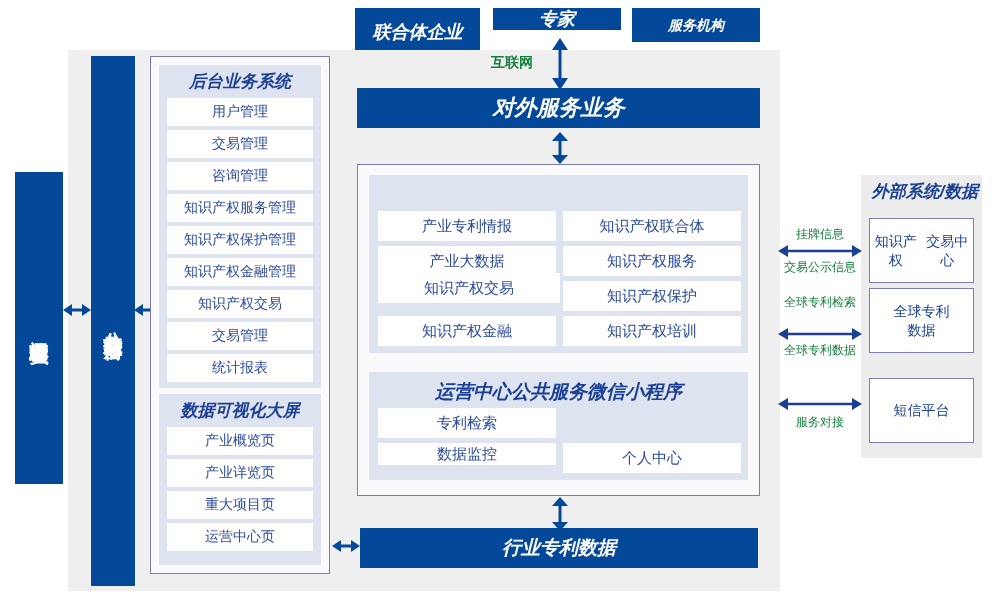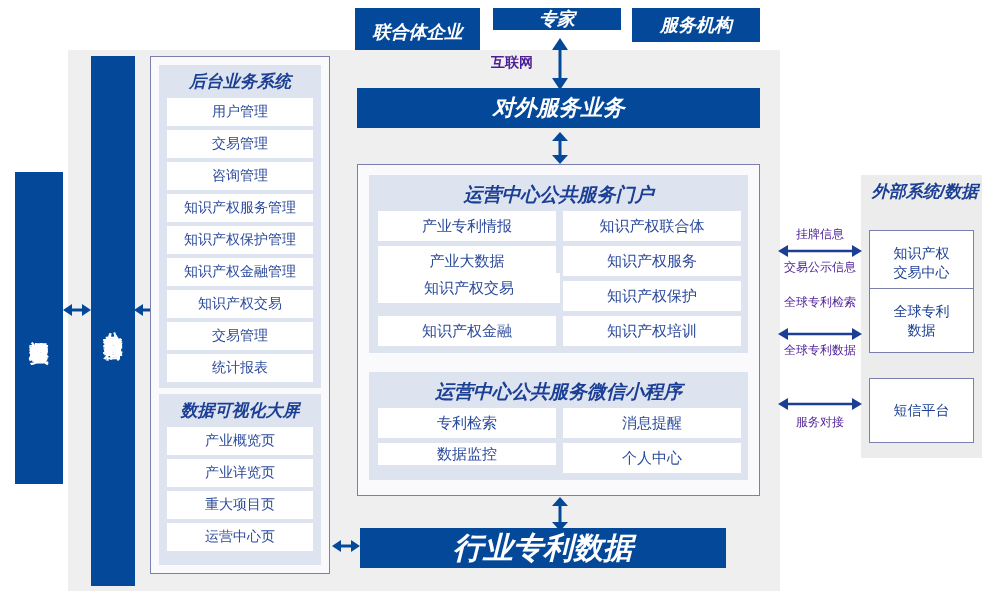--- a/index.html
+++ b/index.html
@@ -46,37 +46,37 @@
   }
   .extcell{
     background:#ffffff;border:1.2px solid #7b7fb0;color:#1b3f94;
     display:flex;align-items:center;justify-content:center;
     text-align:center;line-height:1.35;
   }
   .exttitle{
     color:#1b3f94;font-weight:bold;font-style:italic;text-align:center;
   }
   .arrowlabel{
-    color:#4c1d95;text-align:center;white-space:nowrap;
+    color:#15803d;text-align:center;white-space:nowrap;
   }
   .arrowlabel.bold{font-weight:bold;}
   svg{display:block;overflow:visible;}
 </style>
 </head>
 <body>
 
 <div class="stage">
 
   <div class="abs bluebox" style="left:355px;top:8px;width:125px;height:49px;font-size:18px;">
     <span>联合体企业</span>
   </div>
   <div class="abs bluebox" style="left:493px;top:8px;width:128px;height:22px;font-size:18px;">
     <span>专家</span>
   </div>
-  <div class="abs bluebox" style="left:632px;top:8px;width:128px;height:34px;font-size:18px;">
+  <div class="abs bluebox" style="left:632px;top:8px;width:128px;height:34px;font-size:14px;">
     <span>服务机构</span>
   </div>
 
   <div class="abs graypanel" style="left:68px;top:50px;width:712px;height:541px;"></div>
 
   <svg class="abs" style="left:548px;top:38px;width:24px;height:52px;" viewBox="0 0 24 52">
     <line x1="12" y1="8" x2="12" y2="44" stroke="#04489a" stroke-width="3"></line>
     <polygon points="12,0 4,12 20,12" fill="#04489a"></polygon>
     <polygon points="12,52 4,40 20,40" fill="#04489a"></polygon>
   </svg>
@@ -163,21 +163,20 @@
 
   <svg class="abs" style="left:332px;top:536px;width:28px;height:20px;" viewBox="0 0 28 20">
     <line x1="5" y1="10" x2="23" y2="10" stroke="#04489a" stroke-width="3"></line>
     <polygon points="0,10 9,4 9,16" fill="#04489a"></polygon>
     <polygon points="28,10 19,4 19,16" fill="#04489a"></polygon>
   </svg>
 
   <div class="abs framebox" style="left:357px;top:164px;width:403px;height:332px;"></div>
 
   <div class="abs groupbox" style="left:369px;top:175px;width:379px;height:178px;"></div>
-  <div class="abs grouptitle" style="left:369px;top:182px;width:379px;font-size:19px;">运营中心公共服务门户</div>
 
   <div class="abs cell" style="left:378px;top:211px;width:178px;height:30px;font-size:15px;">
     <span>产业专利情报</span>
     </div>
   <div class="abs cell" style="left:563px;top:211px;width:178px;height:30px;font-size:15px;">
     <span>知识产权联合体</span>
     </div>
   <div class="abs cell" style="left:378px;top:246px;width:178px;height:30px;font-size:15px;">
     <span>产业大数据</span>
     </div>
@@ -195,45 +194,42 @@
     </div>
   <div class="abs cell" style="left:563px;top:316px;width:178px;height:30px;font-size:15px;">
     <span>知识产权培训</span>
     </div>
 
   <div class="abs groupbox" style="left:369px;top:372px;width:379px;height:108px;"></div>
   <div class="abs grouptitle" style="left:369px;top:379px;width:379px;font-size:19px;">运营中心公共服务微信小程序</div>
 
   <div class="abs cell" style="left:378px;top:408px;width:178px;height:30px;font-size:15px;">
     <span>专利检索</span>
-    </div>
-  <div class="abs cell" style="left:563px;top:408px;width:178px;height:30px;font-size:15px;">
-    <span>消息提醒</span>
     </div>
   <div class="abs cell" style="left:378px;top:443px;width:178px;height:22px;font-size:15px;">
     <span>数据监控</span>
     </div>
   <div class="abs cell" style="left:563px;top:443px;width:178px;height:30px;font-size:15px;">
     <span>个人中心</span>
     </div>
 
   <svg class="abs" style="left:548px;top:497px;width:24px;height:34px;" viewBox="0 0 24 34">
     <line x1="12" y1="6" x2="12" y2="28" stroke="#04489a" stroke-width="3"></line>
     <polygon points="12,0 4,9 20,9" fill="#04489a"></polygon>
     <polygon points="12,34 4,25 20,25" fill="#04489a"></polygon>
   </svg>
 
-  <div class="abs bluebox" style="left:360px;top:528px;width:366px;height:40px;font-size:30px;">
+  <div class="abs bluebox" style="left:360px;top:528px;width:398px;height:40px;font-size:19px;">
     <span>行业专利数据</span>
   </div>
 
   <div class="abs rightpanel" style="left:861px;top:175px;width:121px;height:283px;"></div>
   <div class="abs exttitle" style="left:855px;top:180px;width:140px;font-size:17px;">外部系统/数据</div>
 
-  <div class="abs extcell" style="left:869px;top:218px;width:105px;height:65px;font-size:14px;flex-direction:column;margin-top:12px;">
+  <div class="abs extcell" style="left:869px;top:218px;width:105px;height:65px;font-size:14px;flex-direction:row;">
     <span>知识产权</span>
     <span>交易中心</span>
   </div>
   <div class="abs extcell" style="left:869px;top:288px;width:105px;height:65px;font-size:14px;flex-direction:column;">
     <span>全球专利</span>
     <span>数据</span>
   </div>
   <div class="abs extcell" style="left:869px;top:378px;width:105px;height:65px;font-size:14px;flex-direction:column;">
     <span>短信平台</span>
   </div>

